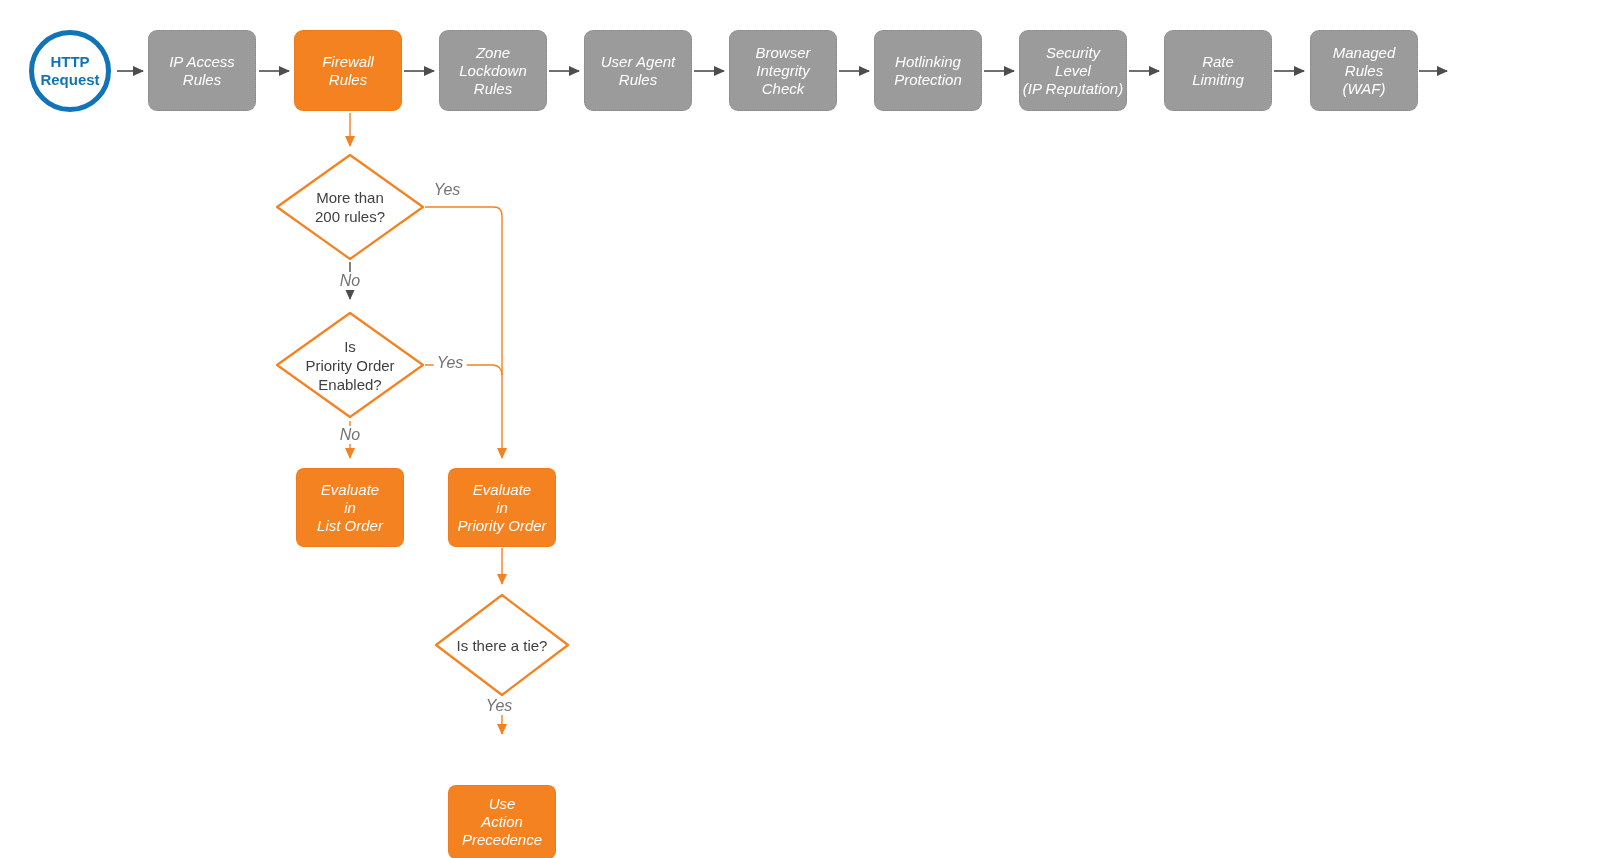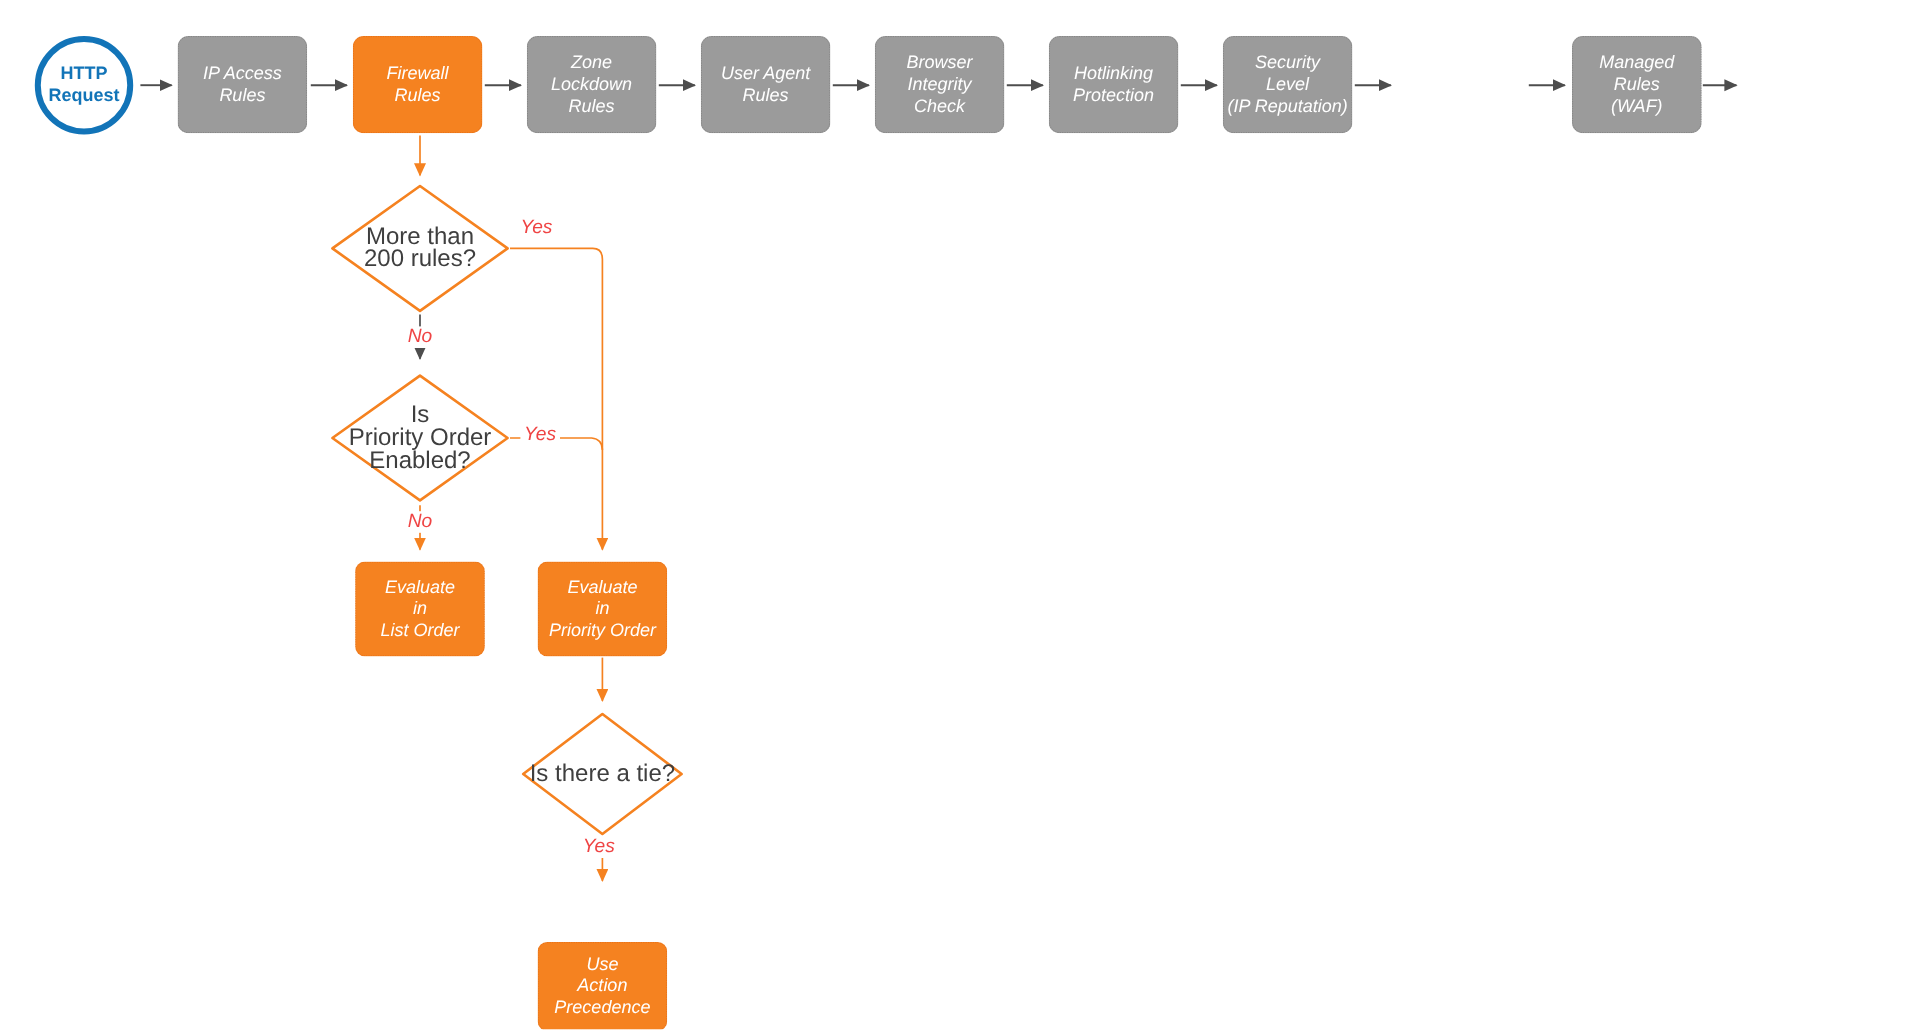--- a/index.html
+++ b/index.html
@@ -22,31 +22,31 @@
     font-weight:bold;font-size:15px;line-height:18px;
   }
   .circle.start{top:30px;left:29px;border:5px solid #1274b8;color:#1274b8;background:#ffffff;}
   .circle.end{top:29px;left:1452px;width:86px;height:86px;background:#1277bd;color:#ffffff;border:none;}
   
   .diamond{position:absolute;}
   .diamond svg{position:absolute;left:0;top:0;}
   .diamond .q{
     position:absolute;left:0;top:0;width:100%;height:100%;
     display:flex;align-items:center;justify-content:center;text-align:center;
-    color:#3f3f3f;font-size:20px;line-height:19px;
+    color:#3f3f3f;font-size:15px;line-height:19px;
   }
   
   .action{
     background:#f58220;border:1px dotted #e8731a;border-radius:8px;
     color:#ffffff;font-style:italic;font-size:15px;line-height:18px;
   }
   
   .edge-label{
     position:absolute;transform:translate(-50%,-50%);
-    font-style:italic;font-size:16px;color:#ef4444;background:#ffffff;padding:0 3px;
+    font-style:italic;font-size:16px;color:#737373;background:#ffffff;padding:0 3px;
   }
   .connector-layer{position:absolute;left:0;top:0;}
 </style>
 </head>
 <body>
 
 <div class="canvas">
 
   <svg class="connector-layer" width="1600" height="858" viewBox="0 0 1600 858">
     <defs>
@@ -112,20 +112,24 @@
   </div>
   <div class="node stage" style="left:874px">
     <span class="label">Hotlinking
 Protection</span>
   </div>
   <div class="node stage" style="left:1019px">
     <span class="label">Security
 Level
 (IP Reputation)</span>
   </div>
+  <div class="node stage" style="left:1164px">
+    <span class="label">Rate
+Limiting</span>
+  </div>
   <div class="node stage" style="left:1310px">
     <span class="label">Managed
 Rules
 (WAF)</span>
   </div>
 
 
   <div class="diamond" style="left:275px;top:153px;width:150px;height:108px">
     <svg width="150" height="108" viewBox="0 0 150 108">
       <polygon points="75,2 148,54 75,106 2,54" fill="#ffffff" stroke="#f58220" stroke-width="2.2" stroke-linejoin="round"></polygon>

